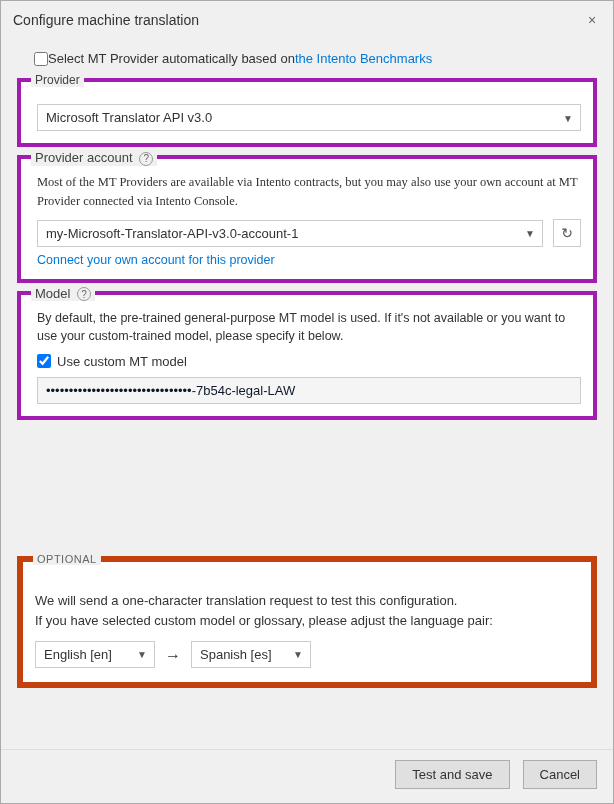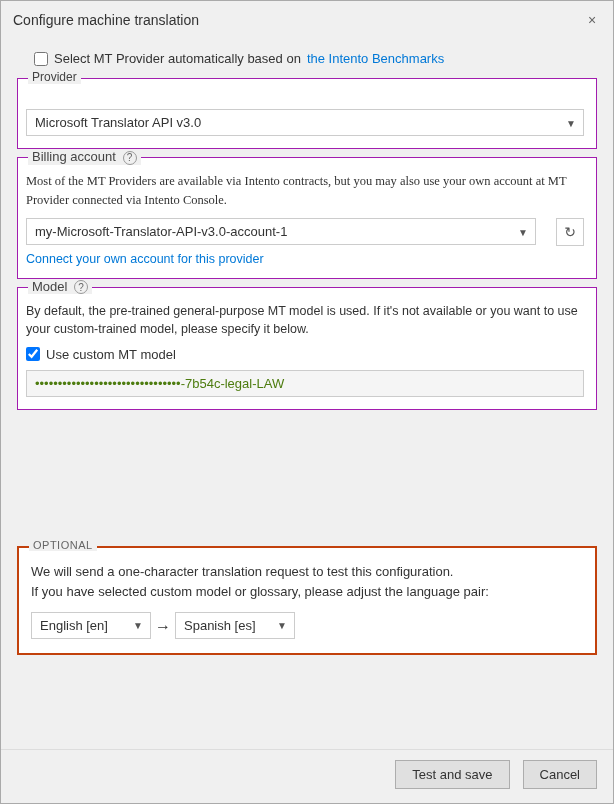--- a/index.html
+++ b/index.html
@@ -62,44 +62,43 @@
       padding: 10px 16px;
       overflow-y: auto;
       display: flex;
       flex-direction: column;
       gap: 8px;
     }
 
     .auto-select-row {
       display: flex;
       align-items: center;
-      gap: 6px;
       padding: 4px 17px;
     }
 
     .checkbox-input {
       width: 14px;
       height: 14px;
       cursor: pointer;
     }
 
     .auto-select-label {
       color: #333;
     }
 
     .link-text {
       color: #0078d7;
       cursor: pointer;
       text-decoration: none;
     }
 
     .section-group {
-      border: 1px solid #a21caf;
-      background: #fff;
-      padding: 10px 12px 12px 8px;
+      border: 4px solid #a21caf;
+      background: #fff;
+      padding: 10px 12px 12px 16px;
       position: relative;
     }
 
     .section-label {
       position: absolute;
       top: -9px;
       left: 10px;
       background: #f0f0f0;
       padding: 0 4px;
       font-size: 12px;
@@ -150,22 +149,22 @@
     .billing-desc {
       color: #333;
       line-height: 1.5;
       margin-bottom: 8px;
       font-size: 12.5px;
       font-family: Liberation Serif, serif;
     }
 
     .billing-row {
       display: flex;
-      align-items: center;
-      gap: 20px;
+      align-items: flex-end;
+      gap: 10px;
     }
 
     .billing-select-wrapper {
       position: relative;
       flex: 1;
     }
 
     .billing-select {
       width: 100%;
       padding: 5px 8px;
@@ -212,26 +211,26 @@
       align-items: flex-start;
       gap: 6px;
       margin-bottom: 8px;
     }
 
     .model-input {
       width: 100%;
       padding: 5px 8px;
       border: 1px solid #ccc;
       background: #f5f5f5;
-      color: #4d7c0f;
+      color: #0f172a;
       font-size: 13px;
     }
 
     .optional-section {
-      border: 2px solid #c2410c;
+      border: 6px solid #c2410c;
       background: #fff;
       padding: 10px 12px 14px 12px;
       position: relative;
     }
 
     .optional-label {
       position: absolute;
       top: -9px;
       left: 10px;
       background: #f0f0f0;
@@ -244,21 +243,21 @@
     .optional-desc {
       color: #333;
       line-height: 1.5;
       margin-bottom: 10px;
       font-size: 12.5px;
     }
 
     .lang-pair-row {
       display: flex;
       align-items: center;
-      gap: 4px;
+      gap: 10px;
     }
 
     .lang-select-wrapper {
       position: relative;
     }
 
     .lang-select {
       padding: 5px 24px 5px 8px;
       border: 1px solid #ccc;
       background: #fff;
@@ -319,31 +318,31 @@
   <div class="dialog-content">
 
     <div class="auto-select-row">
       <input type="checkbox" class="checkbox-input" style="">
       <span class="auto-select-label">Select MT Provider automatically based on</span>
       <a class="link-text">the Intento Benchmarks</a>
     </div>
 
     <div class="section-group">
       <span class="section-label">Provider</span>
-      <div style="margin-top:20px;">
+      <div style="margin-top:12px;">
         <div class="provider-select-wrapper">
           <select class="provider-select"><option>Microsoft Translator API v3.0</option></select>
           <span class="select-arrow">▼</span>
         </div>
       </div>
     </div>
 
     <div class="section-group">
       <span class="section-label">
-        <span>Billing account</span>
+        <span>Provider account</span>
         &nbsp;<span class="help-badge">?</span>
       </span>
       <div style="margin-top:4px;">
         <p class="billing-desc">Most of the MT Providers are available via Intento contracts, but you may also use your own account at MT Provider connected via Intento Console.</p>
         <div class="billing-row">
           <div class="billing-select-wrapper">
             <select class="billing-select"><option>my-Microsoft-Translator-API-v3.0-account-1</option></select>
             <span class="select-arrow">▼</span>
           </div>
           <button class="refresh-btn">↻</button>
@@ -364,21 +363,21 @@
           <span class="auto-select-label">Use custom MT model</span>
         </div>
         <input type="text" class="model-input" value="••••••••••••••••••••••••••••••••-7b54c-legal-LAW" style="">
       </div>
     </div>
 
     <div class="gap-section"></div>
 
     <div class="optional-section">
       <span class="optional-label">OPTIONAL</span>
-      <div style="margin-top:4px;">
+      <div style="margin-top:19px;">
         <p class="optional-desc">
           <span>We will send a one-character translation request to test this configuration.</span><br>
           <span>If you have selected custom model or glossary, please adjust the language pair:</span>
         </p>
         <div class="lang-pair-row">
           <div class="lang-select-wrapper">
             <select class="lang-select"><option>English [en]</option></select>
             <span class="select-arrow">▼</span>
           </div>
           <span class="arrow-icon">→</span>

